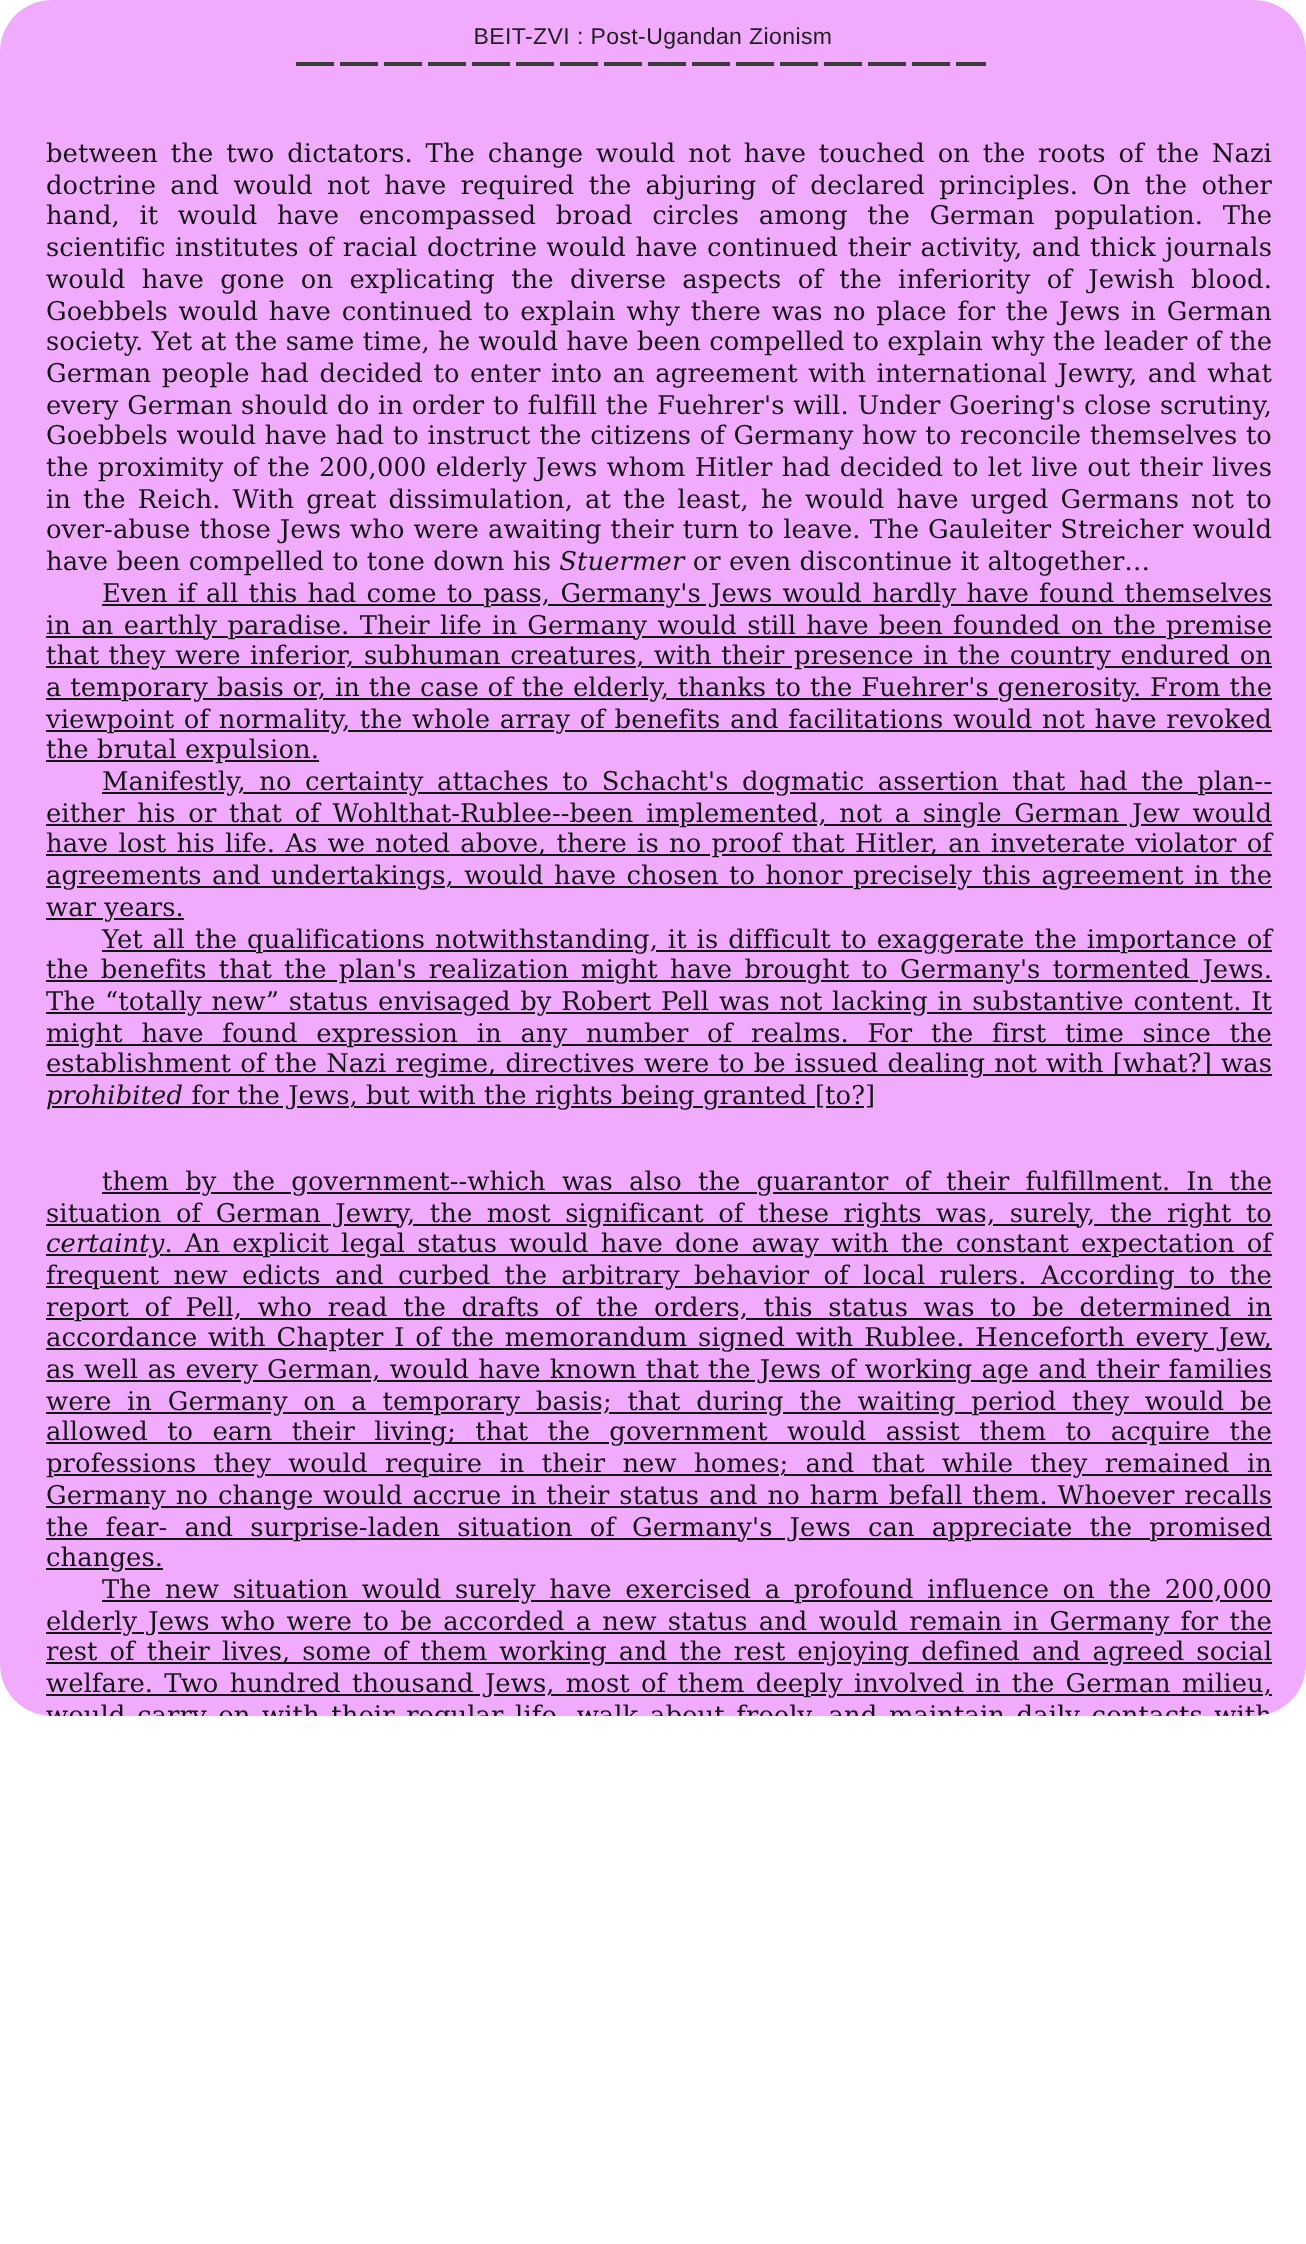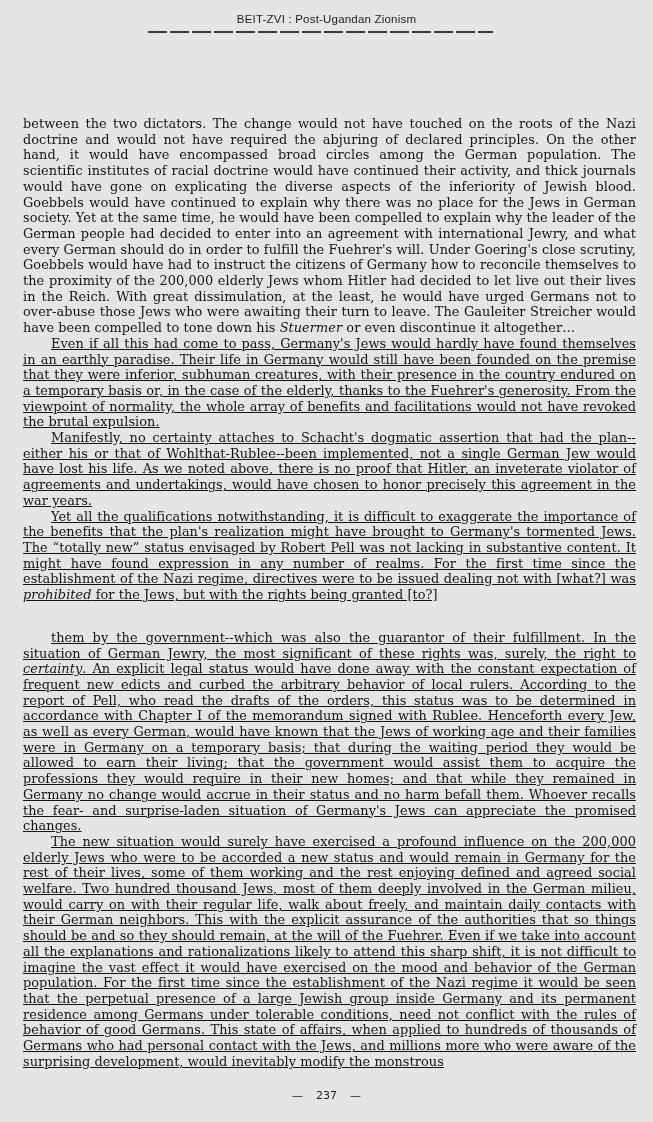--- a/index.html
+++ b/index.html
@@ -3,24 +3,25 @@
 <meta charset="utf-8">
 <style>
   html, body {
     margin: 0;
     padding: 0;
     background: #ffffff;
   }
   .page {
     position: relative;
     width: 653px;
-    height: 1122px;
-    background: #e5e5e5;
+    height: 858px;
+    background: #f0abfc;
     color: #151515;
     overflow: hidden;
+    border-radius: 26px;
   }
   .running-head {
     position: absolute;
     top: 13px;
     left: 0;
     width: 100%;
     text-align: center;
     font-family: "Liberation Sans", sans-serif;
     font-size: 11.5px;
     letter-spacing: 0.2px;
@@ -38,21 +39,20 @@
     position: absolute;
     top: 70px;
     left: 23px;
     width: 613px;
     font-family: "DejaVu Serif", serif;
     font-size: 12.9px;
     line-height: 15.7px;
     text-align: justify;
     letter-spacing: 0.05px;
     color: #141414;
-    margin-top: 46px;
   }
   .para {
     margin: 0;
     padding: 0;
   }
   .para.indent { text-indent: 28px; text-decoration: underline; }
   .para.gap-before { margin-top: 27px; }
   .italic { font-style: italic; }
   .page-footer {
     position: absolute;

